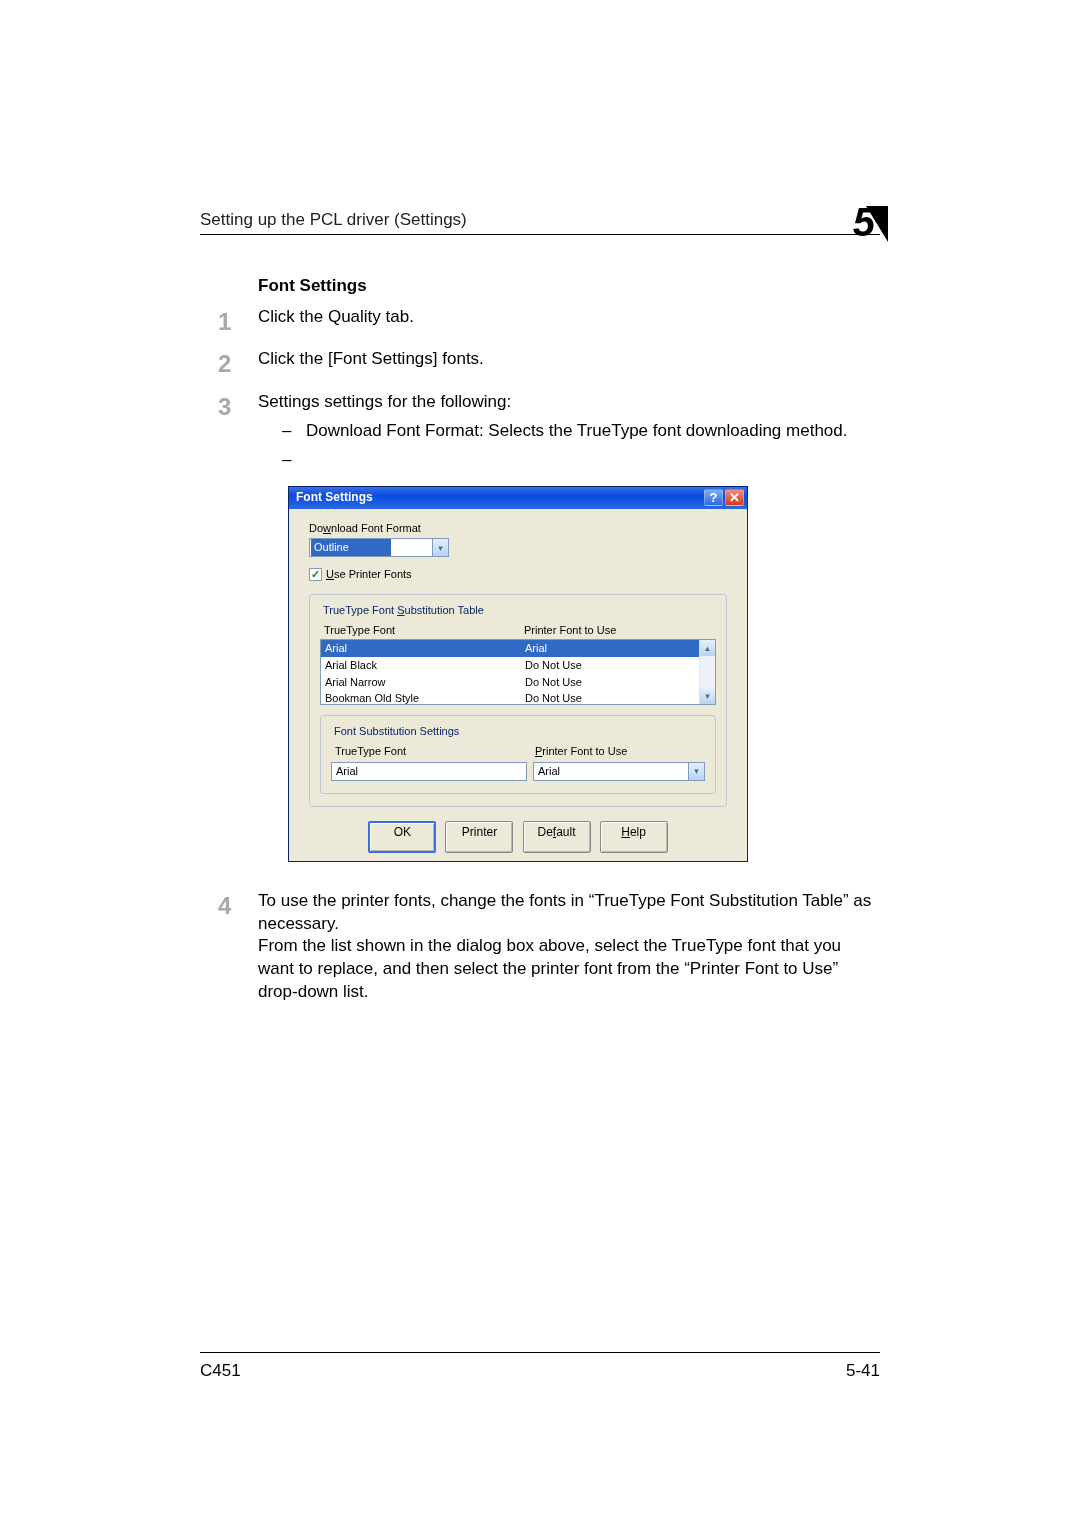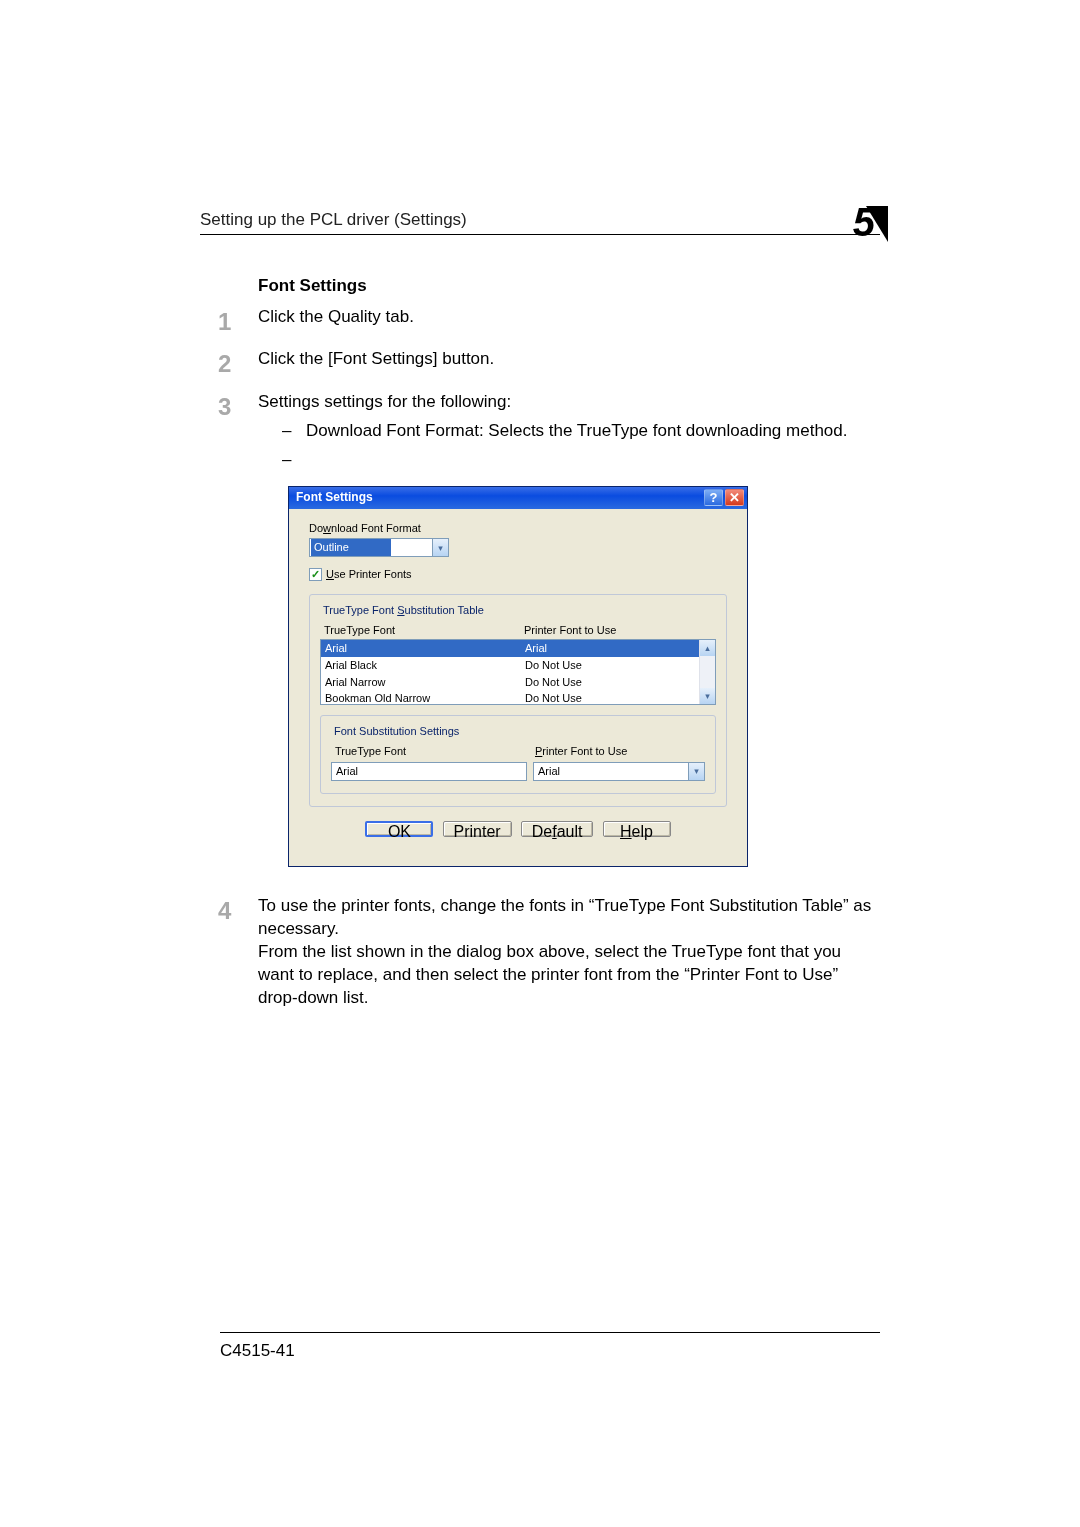--- a/index.html
+++ b/index.html
@@ -112,21 +112,21 @@
     display: inline-flex;
     align-items: center;
     justify-content: center;
     border-radius: 2px;
     font-weight: bold;
     font-size: 13px;
     font-family: Arial;
   }
   .winbtn.help { background: linear-gradient(#7eaef4,#2a6ae0); color:#fff; border:1px solid #fff4; }
   .winbtn.close { background: linear-gradient(#f28a7a,#d43a1e); color:#fff; border:1px solid #fff4; }
-  .dlg-inner { padding: 12px 20px 26px; }
+  .dlg-inner { padding: 12px 20px 8px; }
   .lbl { margin-bottom: 3px; }
   .underline { text-decoration: underline; }
   .combo {
     width: 140px; height: 19px;
     border: 1px solid #7f9db9;
     background: #fff;
     display: flex; align-items: center;
     font-size: 11px;
     margin-bottom: 10px;
     gap: 40px;
@@ -184,38 +184,37 @@
   }
   .fs2 .row-edit {
     display:flex; gap:0; margin-top:2px;
   }
   .textinput {
     width: 196px; height:19px; border:1px solid #7f9db9; background:#fff;
     padding:1px 4px; font-size:11px;
   }
   .btn-row { text-align:center; margin-top:14px; }
   .btn {
-    display:inline-block; min-width:68px; height:16px;
+    display:inline-block; min-width:68px; height:32px;
     border:1px solid #888; background:#ece9d8;
-    font-size:16px; padding:0 10px;
+    font-size:12px; padding:0 10px;
     border-radius:2px; margin: 0 3px;
     line-height:20px;
     box-shadow: inset 1px 1px 0 #fff, inset -1px -1px 0 #bcb8a6;
   }
   .btn.default { border:2px solid #3a6ee7; line-height:18px; }
 
   .footer {
     position: absolute;
     left: 200px; right: 200px;
-    bottom: 166px;
-    display:flex; 
+    bottom: 146px;
+    display:flex; justify-content:space-between;
     border-top:1px solid #000;
     padding-top:8px;
     font-size:17px;
-    margin-left:20px;
   }
 </style>
 </head>
 <body>
 
 <div class="page">
   <div class="header-row">
     <div class="header-title">Setting up the PCL driver (Settings)</div>
     <div class="chapter-badge">
       <div class="chapter-num">5</div>
@@ -225,21 +224,21 @@
 
   <div class="body">
     <div class="section-heading">Font Settings</div>
 
     <div class="step">
       <div class="step-num">1</div>
       <div class="step-text">Click the Quality tab.</div>
     </div>
     <div class="step">
       <div class="step-num">2</div>
-      <div class="step-text">Click the [Font Settings] button.</div>
+      <div class="step-text">Click the [Font Settings] fonts.</div>
     </div>
     <div class="step">
       <div class="step-num">3</div>
       <div class="step-text">
         <div>Settings settings for the following:</div>
         <div class="sub-bullet">
             <div class="sub-dash">–</div>
             <div>Download Font Format: Selects the TrueType font downloading method.</div>
           </div>
         <div class="sub-bullet">
@@ -283,21 +282,21 @@
             </div>
             <div class="row">
               <div class="col1">Arial Black</div>
               <div class="col2">Do Not Use</div>
             </div>
             <div class="row">
               <div class="col1">Arial Narrow</div>
               <div class="col2">Do Not Use</div>
             </div>
             <div class="row">
-              <div class="col1">Bookman Old Narrow</div>
+              <div class="col1">Bookman Old Style</div>
               <div class="col2">Do Not Use</div>
             </div>
 
             <div class="scrollbar">
               <div class="scroll-btn">▴</div>
               <div class="scroll-btn">▾</div>
             </div>
           </div>
 
           <div class="fieldset fs2" style="margin-top:10px;">

